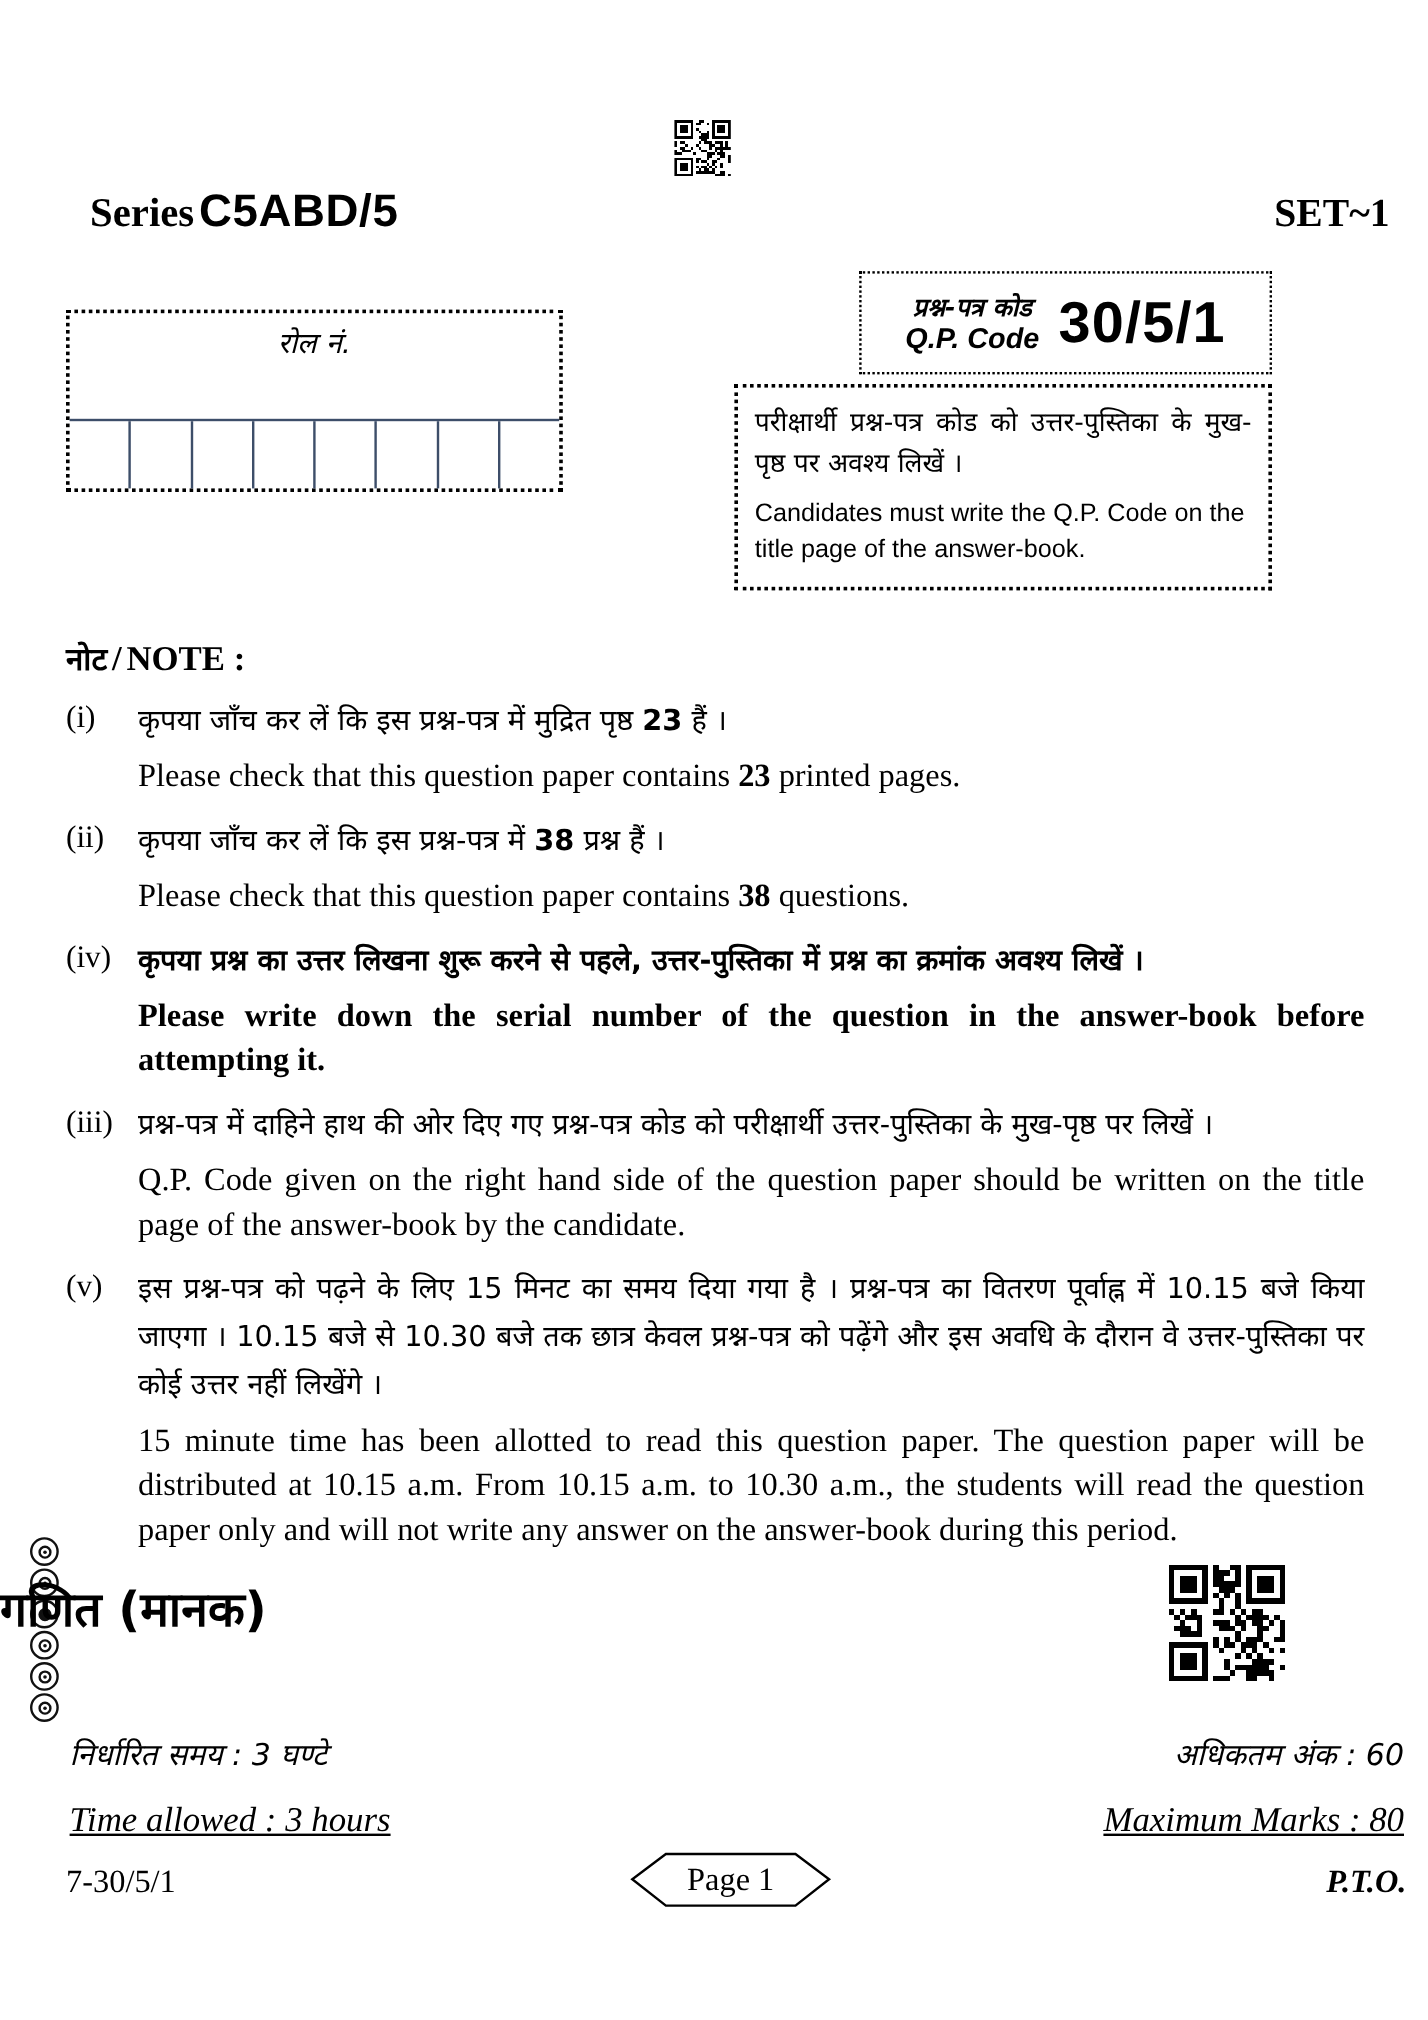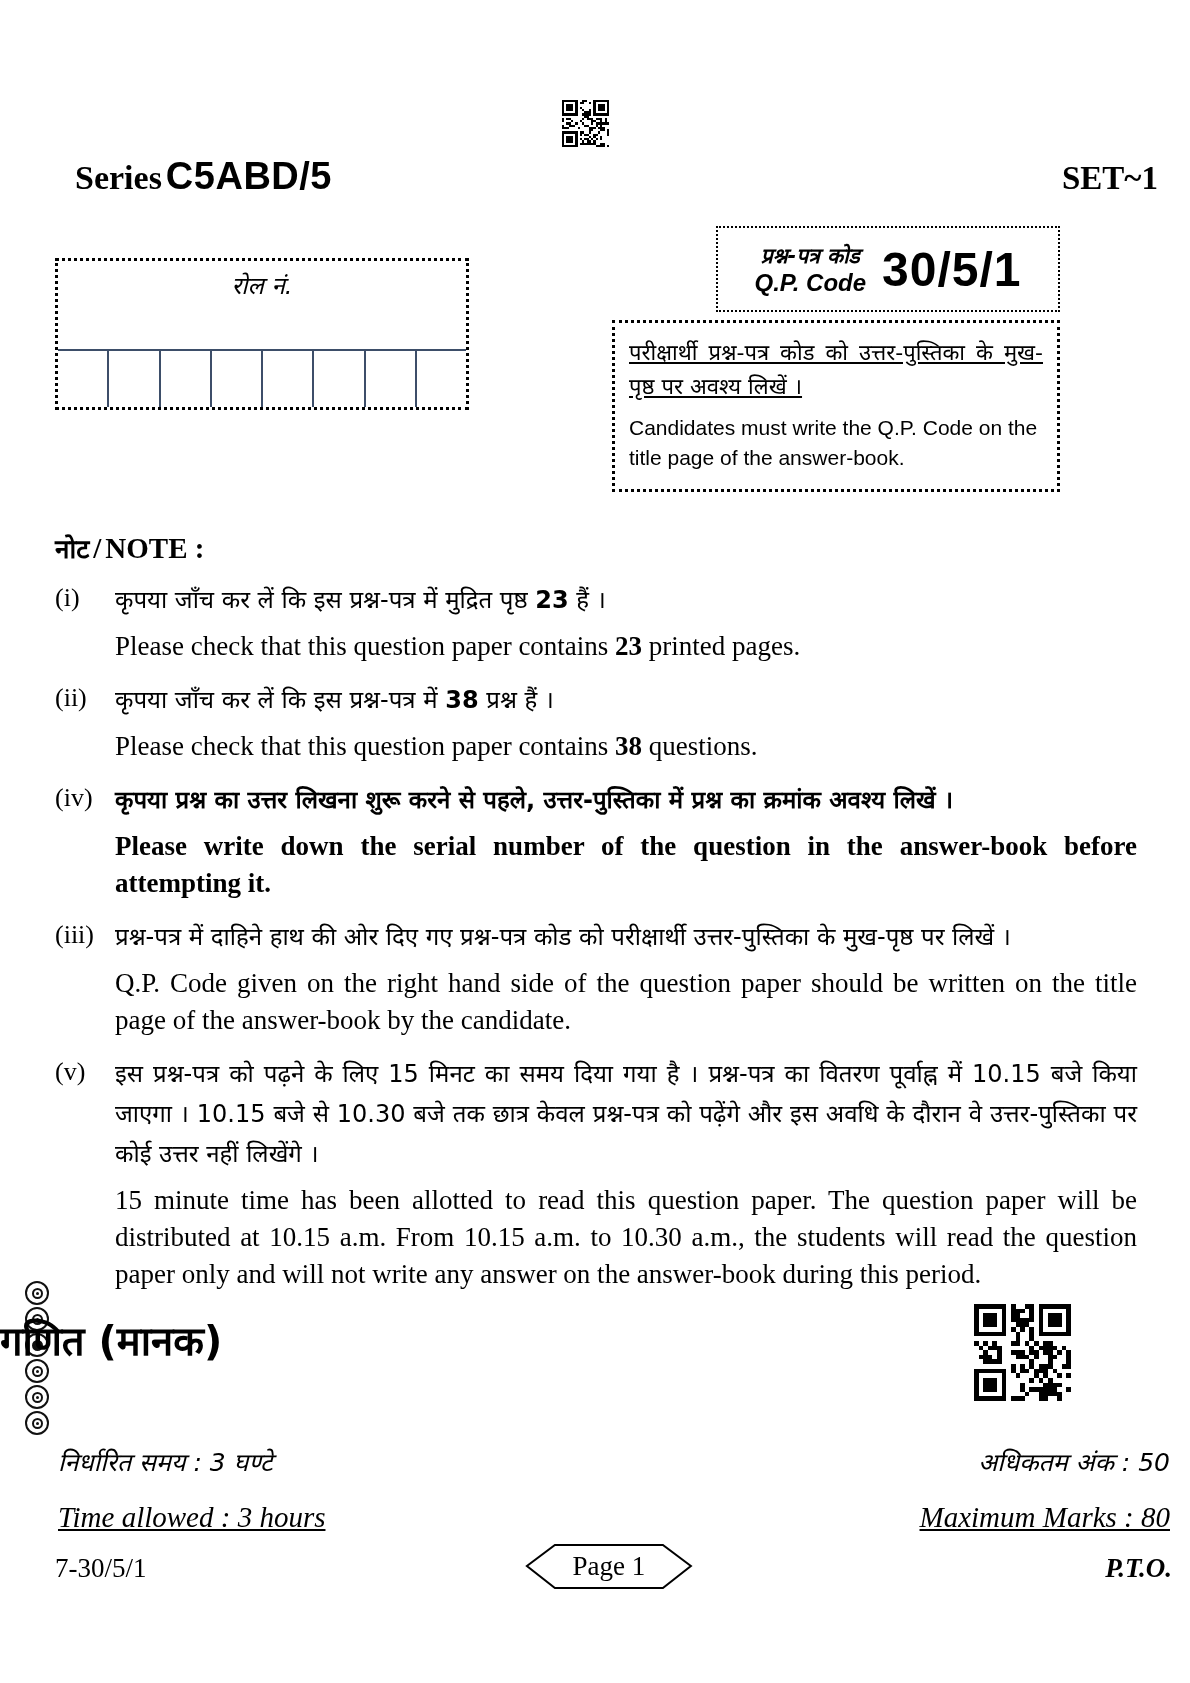--- a/index.html
+++ b/index.html
@@ -25,21 +25,21 @@
 
   
   .qpbox{position:absolute;left:716px;top:226px;width:344px;height:86px;border:2px dotted #000;box-sizing:border-box;display:flex;align-items:center;justify-content:center;gap:16px;}
   .qp-labels{text-align:center;line-height:1.3;}
   .qp-hi{font:italic 700 21px "DejaVu Sans",sans-serif;display:block;}
   .qp-en{font:italic 700 24px "Liberation Sans",sans-serif;display:block;}
   .qp-code{font:700 48px "Liberation Sans",sans-serif;letter-spacing:1px;}
 
   
   .candbox{position:absolute;left:612px;top:320px;width:448px;height:172px;border:3px dotted #000;box-sizing:border-box;padding:13px 14px 0 14px;}
-  .cand-hi{font:400 22px "DejaVu Sans",sans-serif;line-height:1.55;text-align:justify;margin:0 0 9px 0;text-decoration:underline;}
+  .cand-hi{font:400 22px "DejaVu Sans",sans-serif;line-height:1.55;text-align:justify;margin:0 0 9px 0;}
   .cand-en{font:400 21px "Liberation Sans",sans-serif;line-height:1.4;margin:0;}
 
   
   .notes{position:absolute;left:55px;top:530px;width:1082px;}
   .note-head{margin:0 0 14px 0;}
   .note-head .nh-hi{font:700 26px "DejaVu Sans",sans-serif;}
   .note-head .nh-sep,.note-head .nh-en{font:700 29px "Liberation Serif",serif;}
   .note-item{display:flex;margin-bottom:15px;}
   .note-item .num{flex:0 0 60px;font:400 26px "Liberation Serif",serif;padding-top:3px;}
   .note-item .body{flex:1;}
@@ -450,21 +450,21 @@
         <rect x="16" y="2" width="3" height="3" fill="#000"></rect>
         <rect x="0" y="14" width="7" height="7" fill="#000"></rect>
         <rect x="1" y="15" width="5" height="5" fill="#fff"></rect>
         <rect x="2" y="16" width="3" height="3" fill="#000"></rect>
       </svg>
     </div>
 
   <div class="metablock">
     <div class="meta-row hi">
       <span>निर्धारित समय : 3 घण्टे</span>
-      <span>अधिकतम अंक : 50</span>
+      <span>अधिकतम अंक : 60</span>
     </div>
     <div class="meta-row en">
       <span>Time allowed : 3 hours</span>
       <span>Maximum Marks : 80</span>
     </div>
   </div>
 
   <div class="footer">
     <span class="f-code">7-30/5/1</span>
     <span class="hex">

